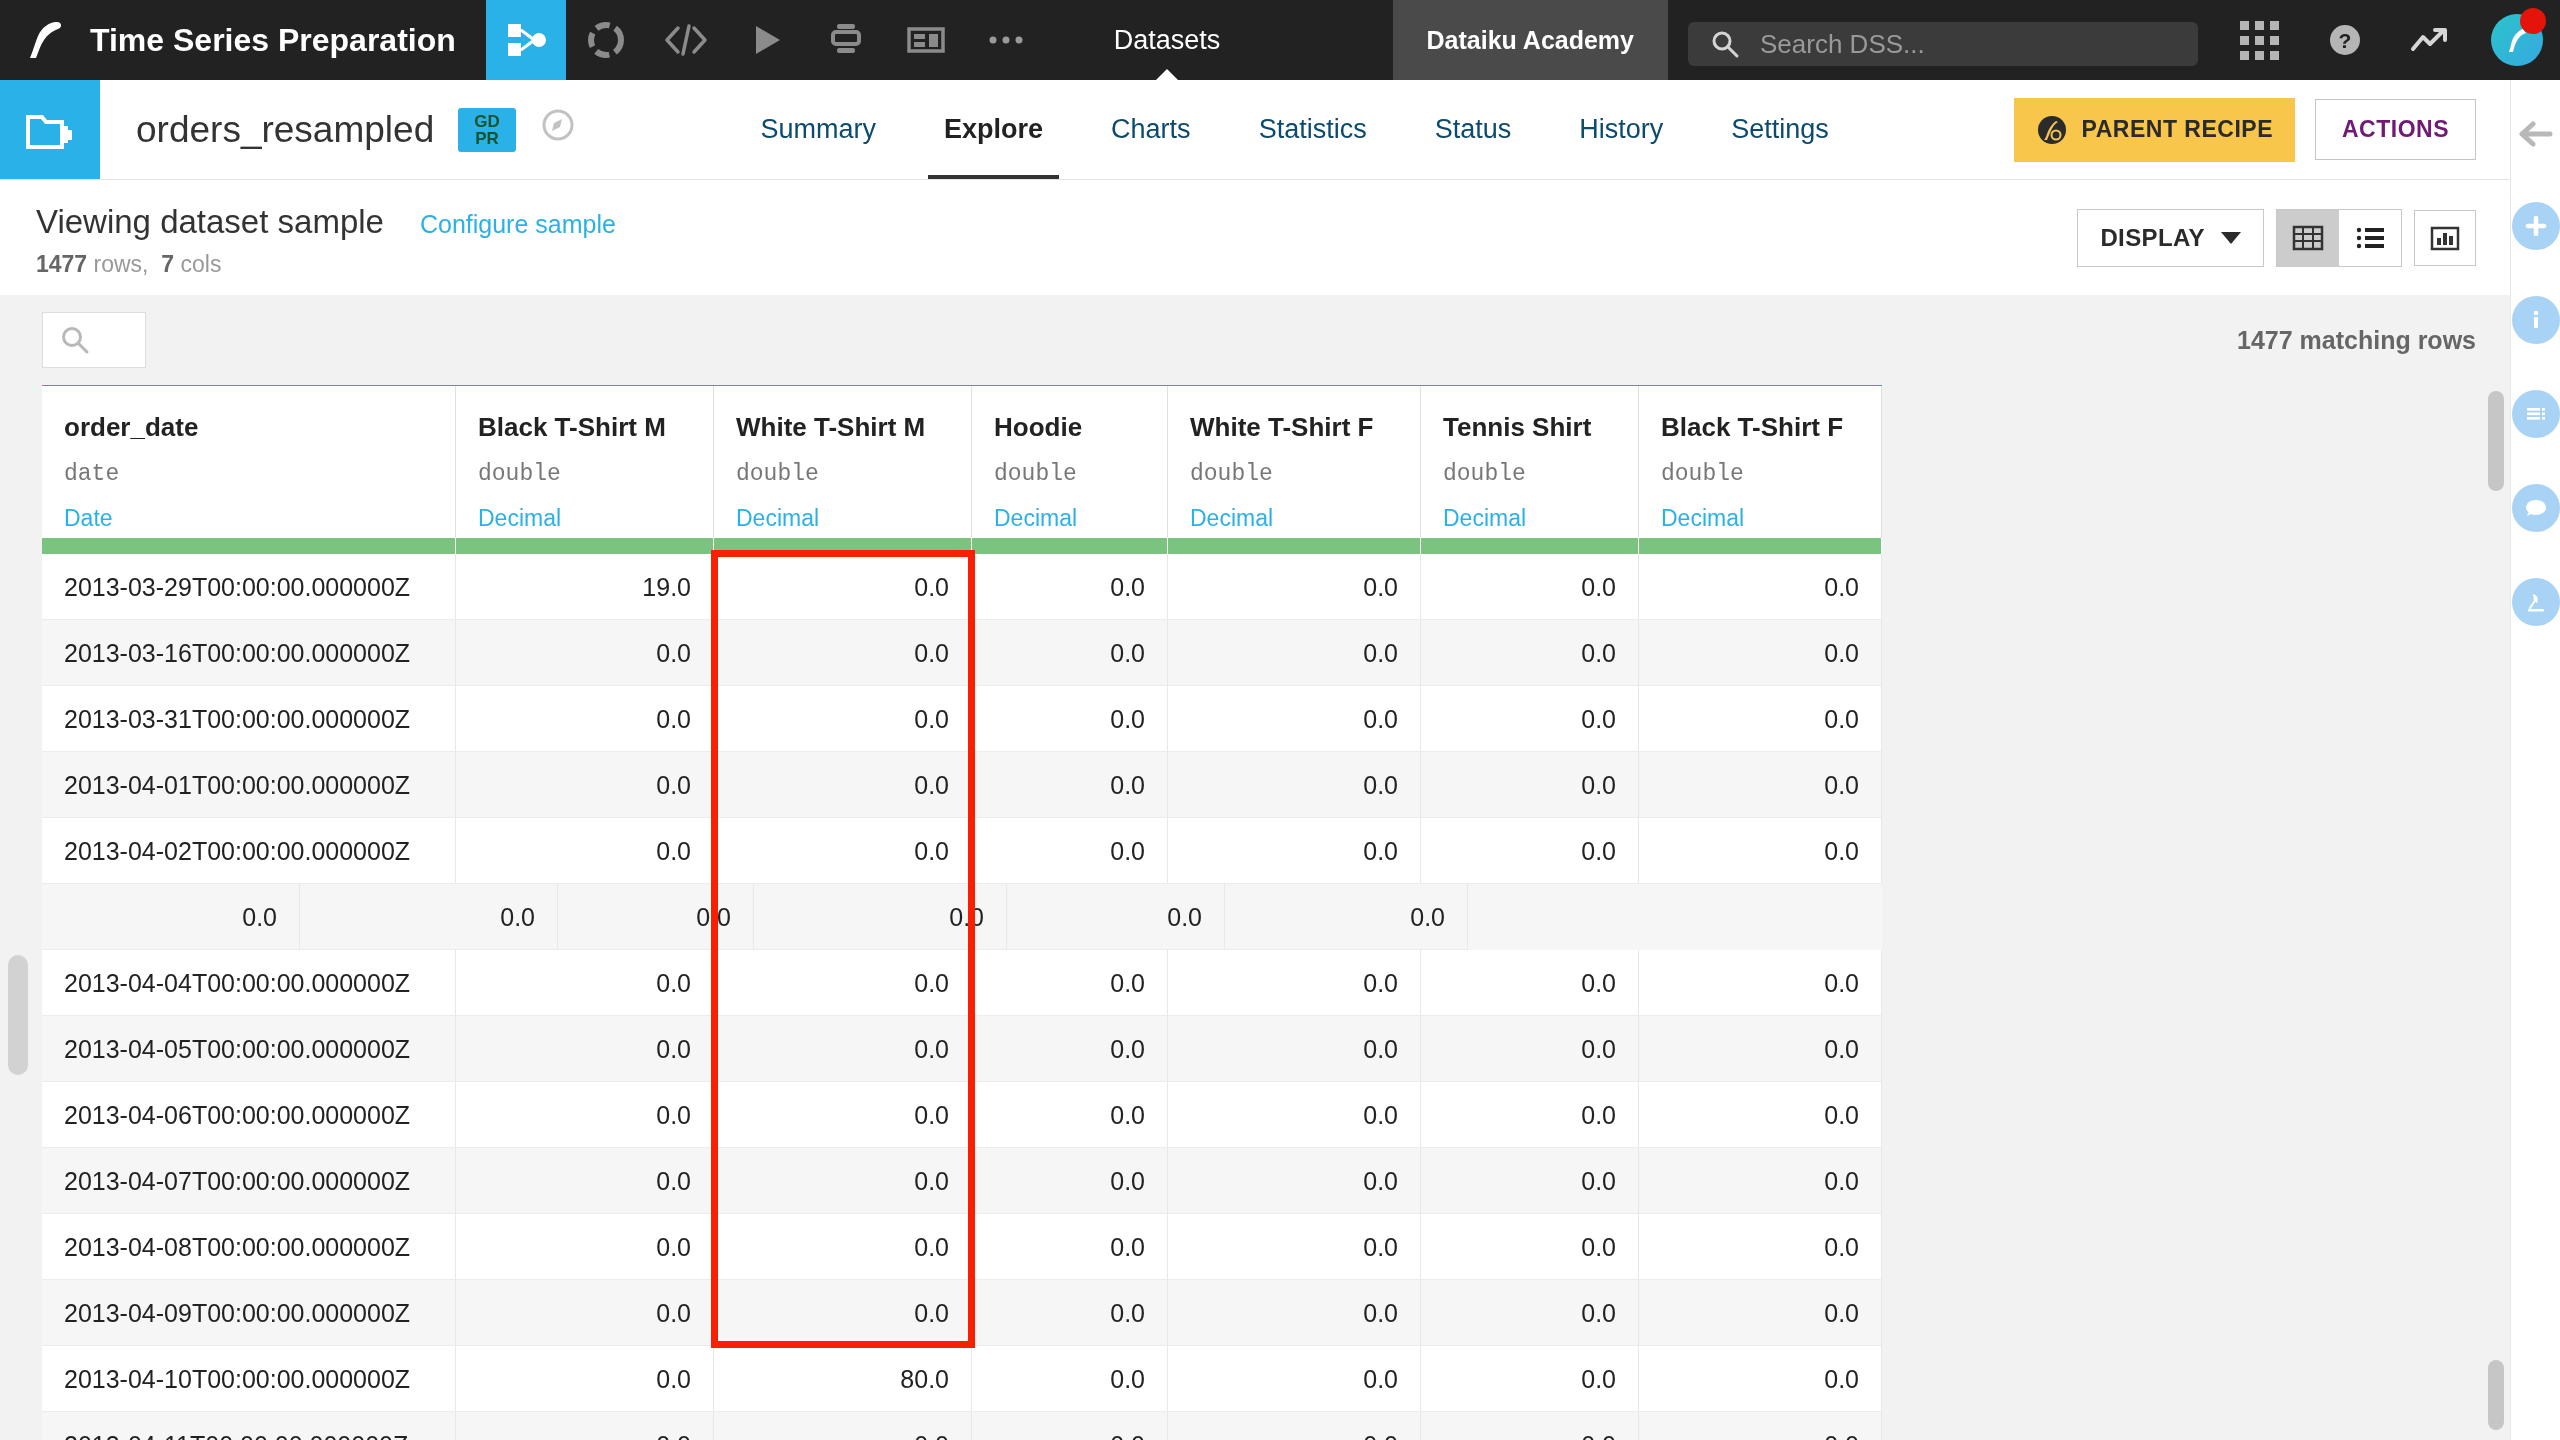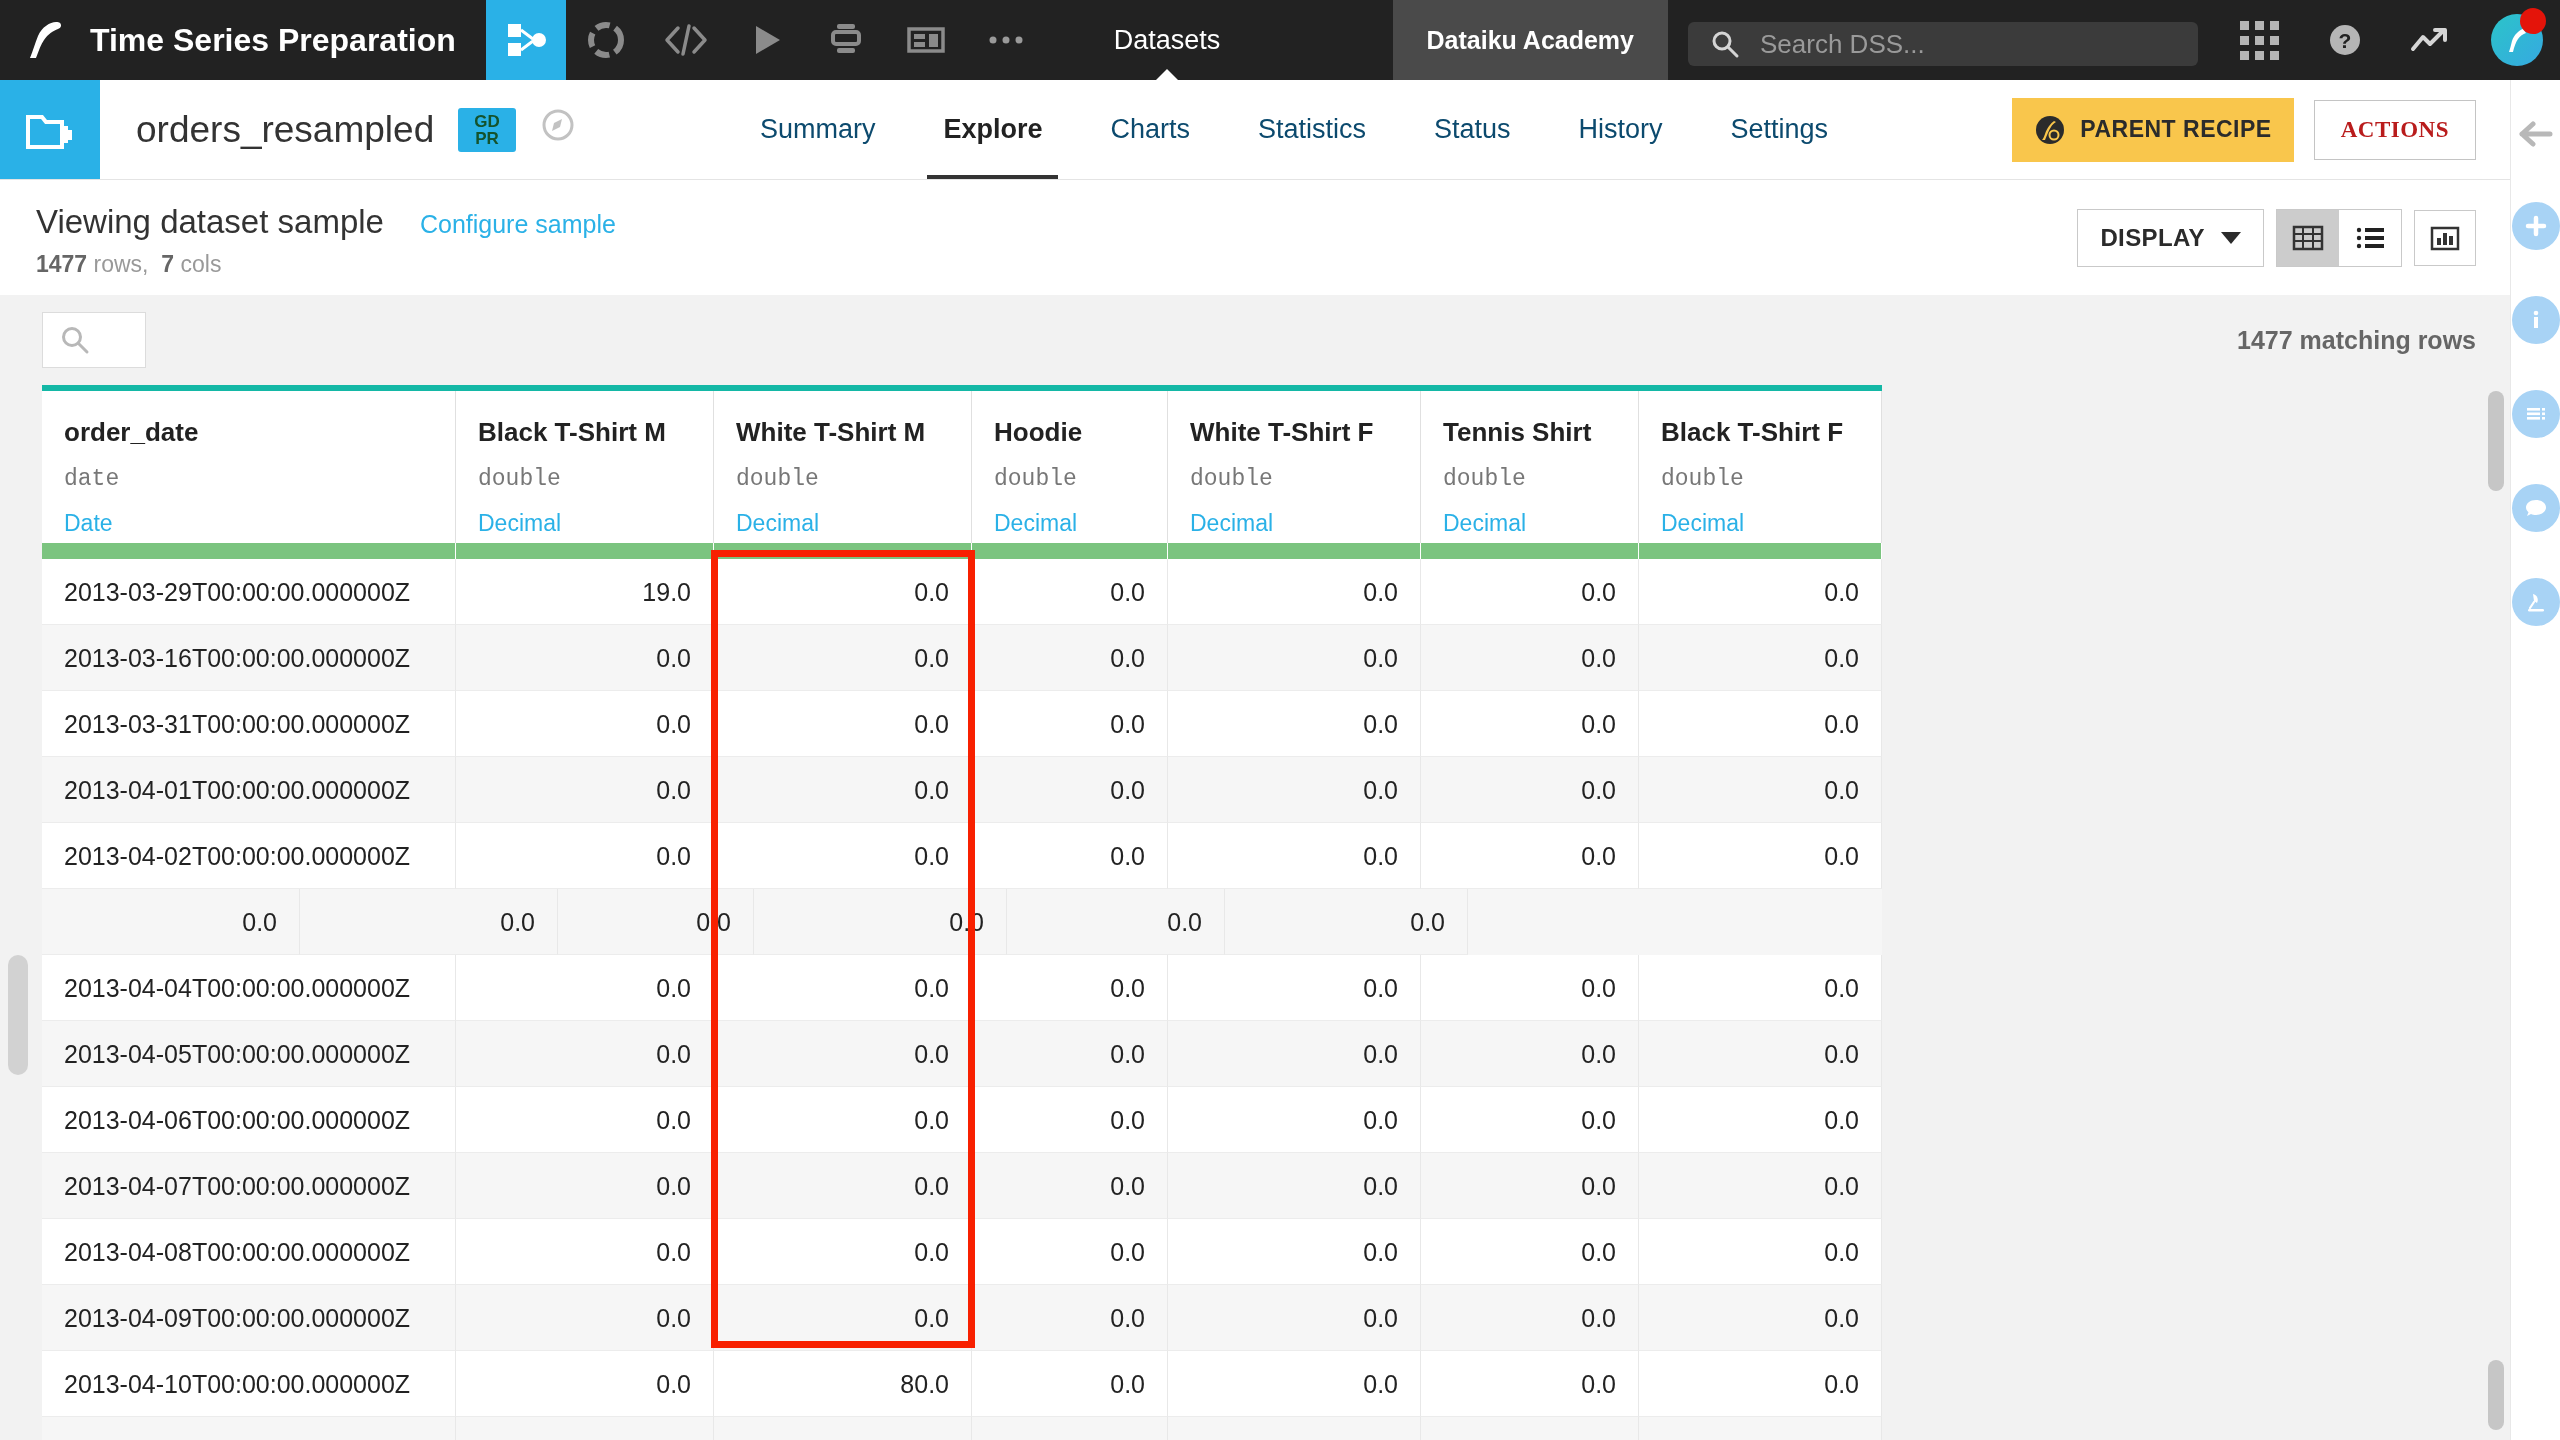--- a/index.html
+++ b/index.html
@@ -129,24 +129,23 @@
   .btn-parent-recipe {
     background: #f9c64c; color: #2b2b2b;
     font-size: 23px; font-weight: 700; letter-spacing: .5px;
     padding: 16px 22px;
     display: flex; align-items: center; gap: 14px;
     cursor: pointer;
     white-space: nowrap;
   }
   .btn-actions {
     border: 1px solid #c4c4c4; background: #ffffff;
-    color: #b91c1c; font-size: 23px; font-weight: 700; letter-spacing: .5px;
+    color: #701a75; font-size: 23px; font-weight: 700; letter-spacing: .5px;
     padding: 16px 26px; cursor: pointer;
     white-space: nowrap;
-    font-family: Liberation Serif, serif;
   }
 
   
   .sample-bar {
     position: absolute; top: 181px; left: 0;
     width: 2510px; height: 110px;
     background: #ffffff;
     display: flex; align-items: flex-start;
     padding: 22px 34px 0 36px;
   }
@@ -211,21 +210,21 @@
     overflow: hidden;
   }
   .grid {
     position: absolute; top: 0; left: 42px;
     width: 1840px;
     background: #ffffff;
   }
   .grid-header {
     display: flex;
     background: #c2410c;
-    border-top: 6px solid #14b8a6;
+    border-top: 1px solid #14b8a6;
     border-bottom: none;
     justify-content: flex-end;
   }
   .hcell {
     border-right: 1px solid #e0e0e0;
     padding: 26px 22px 18px 22px;
     display: flex; flex-direction: column; gap: 18px;
     height: 152px;
     background: #ffffff;
   }

